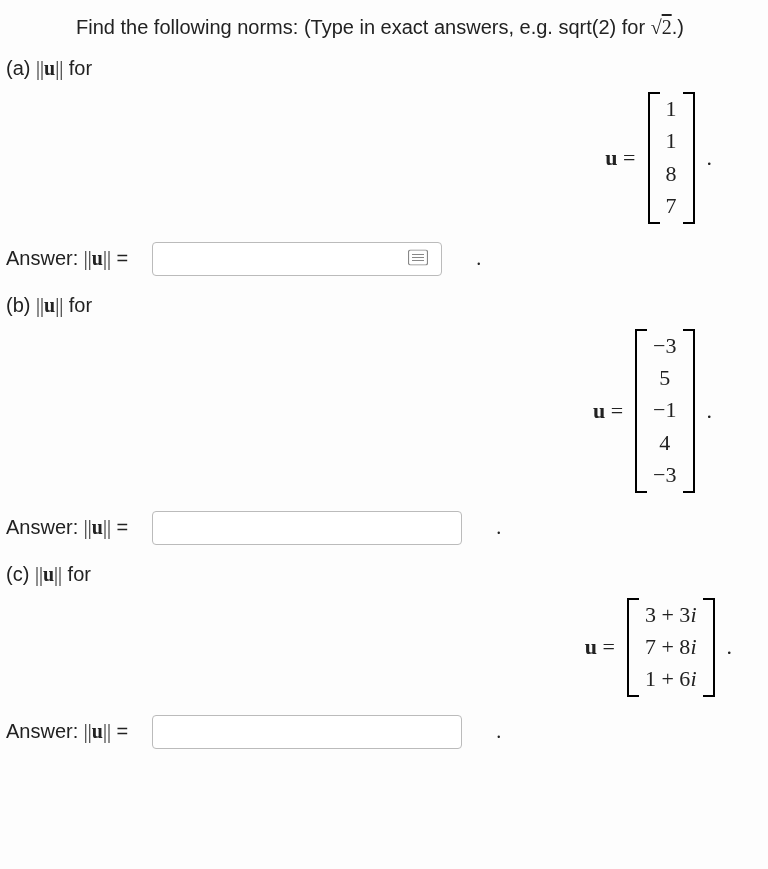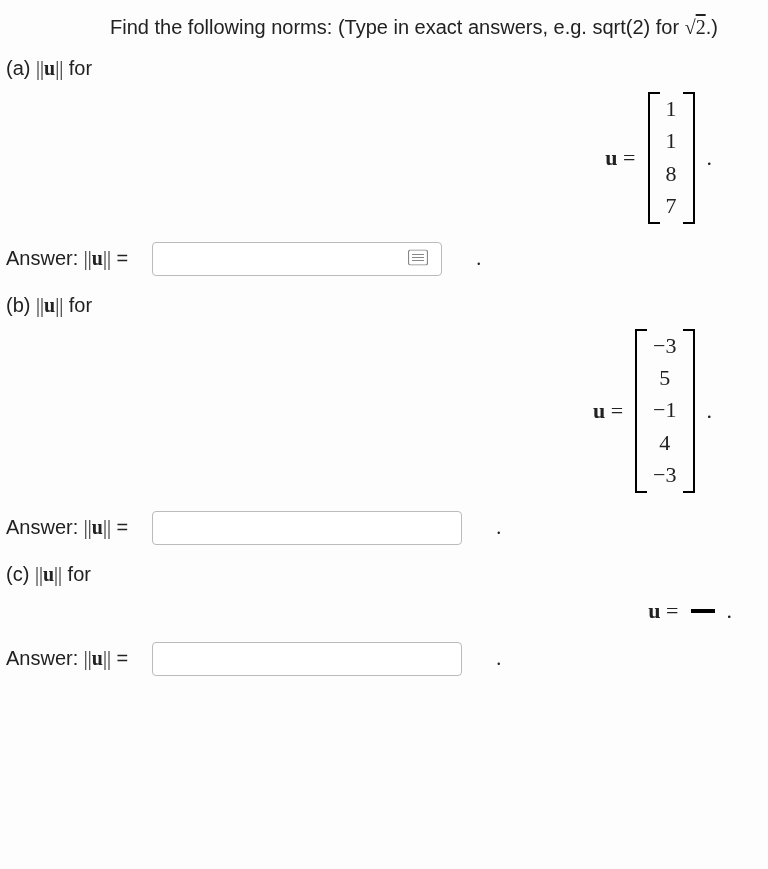--- a/index.html
+++ b/index.html
@@ -5,21 +5,21 @@
   body {
     font-family: Arial, Helvetica, sans-serif;
     font-size: 20px;
     color: #222;
     margin: 0;
     padding: 6px 6px 30px 6px;
     width: 756px;
     background: #fdfdfd;
   }
   .intro {
-    margin: 10px 0 10px 104px;
+    margin: 10px 0 10px 70px;
   }
   .intro .sqrt {
     font-family: 'Times New Roman', serif;
   }
   .overline {
     text-decoration: overline;
   }
   .part-label {
     margin: 18px 0 8px 0;
   }
@@ -199,20 +199,25 @@
 </div>
 
 <div class="part-label">
   <span>(c) </span><span class="norm-u">||<span class="u">u</span>||</span><span> for</span>
 </div>
 
 <div class="vector-block" style="padding-right:30px;">
   <span class="eq-lhs"><span class="bold">u</span> =</span>
   <span class="matrix">
     <span class="bracket left"></span>
+    <span class="col">
+      <span>3 + 3<span class="ital">i</span></span>
+      <span>7 + 8<span class="ital">i</span></span>
+      <span>1 + 6<span class="ital">i</span></span>
+    </span>
     <span class="bracket right"></span>
   </span>
   <span class="period">.</span>
 </div>
 
 <div class="answer-row">
   <span class="answer-label">
     <span>Answer: </span><span class="answer-norm">||<span class="u">u</span>||</span><span> = </span>
   </span>
   <span class="input-wrap">

